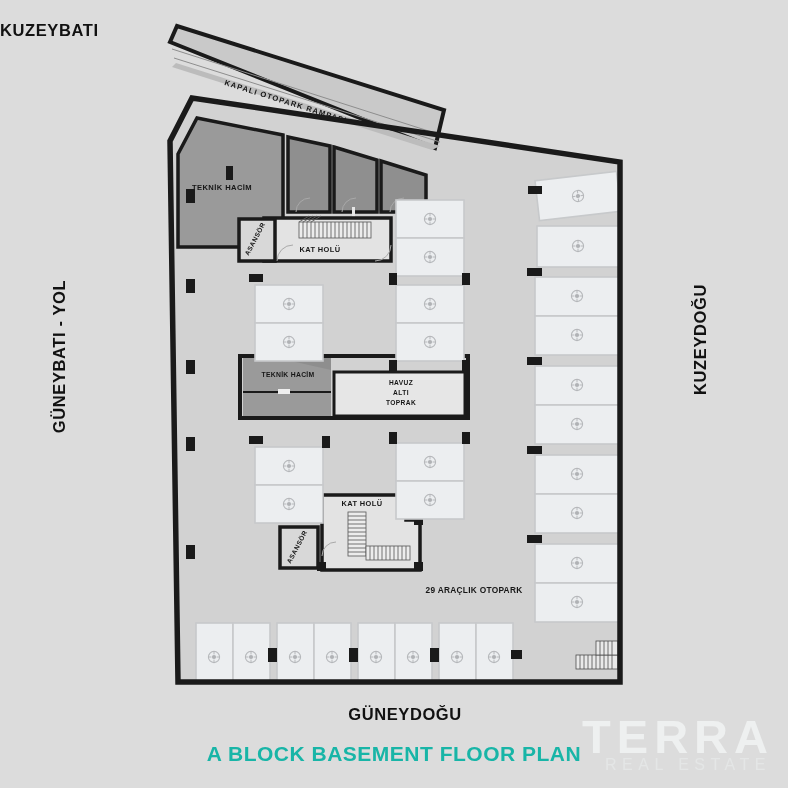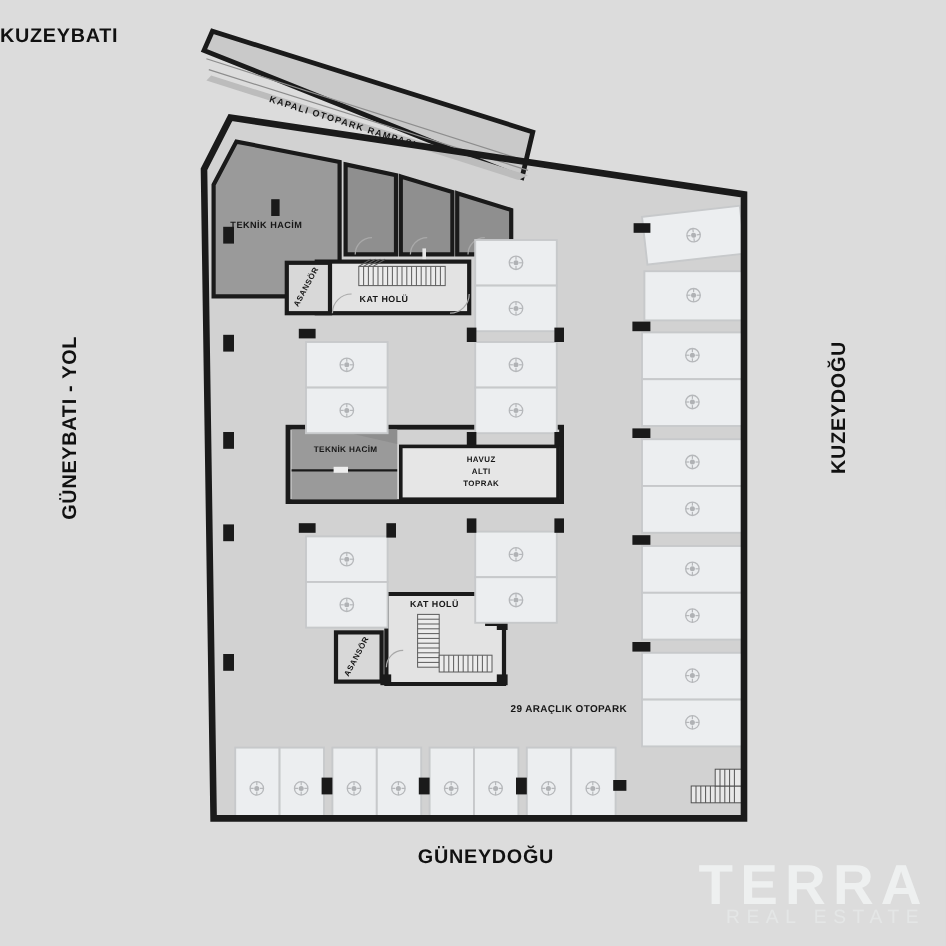--- a/index.html
+++ b/index.html
@@ -389,19 +389,20 @@
   </svg>
 
   <div class="orient-label" id="label-kuzeybati">KUZEYBATI</div>
 
   <div class="orient-label" id="label-guneydogu">GÜNEYDOĞU</div>
 
   <div class="orient-label" id="label-guneybati">GÜNEYBATI - YOL</div>
 
   <div class="orient-label" id="label-kuzeydogu">KUZEYDOĞU</div>
 
+  <div id="plan-title">A BLOCK BASEMENT FLOOR PLAN</div>
 
   <div id="watermark">
     <div id="watermark-main">TERRA</div>
     <div id="watermark-sub">REAL ESTATE</div>
   </div>
 
 </div>
 
 </body></html>

